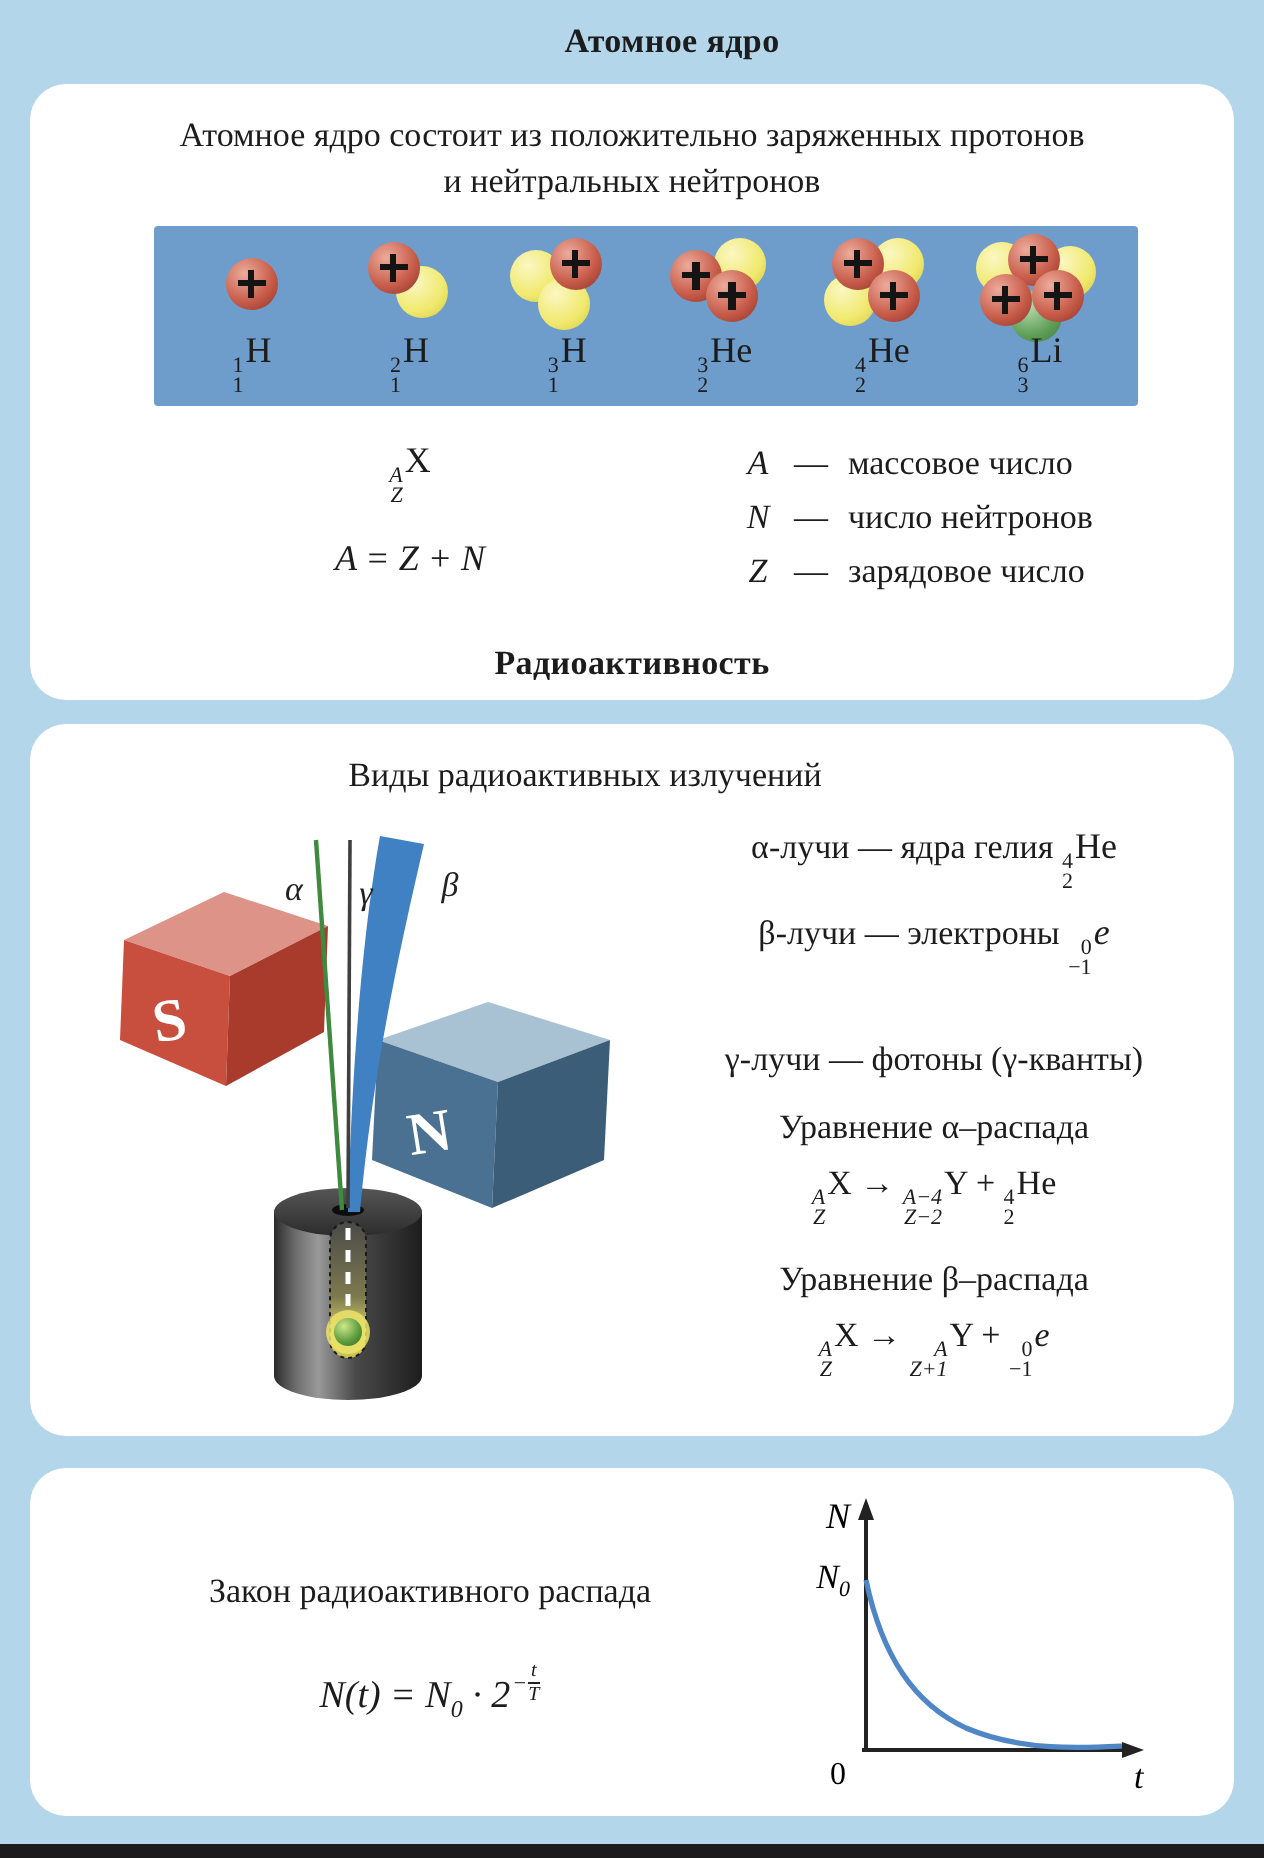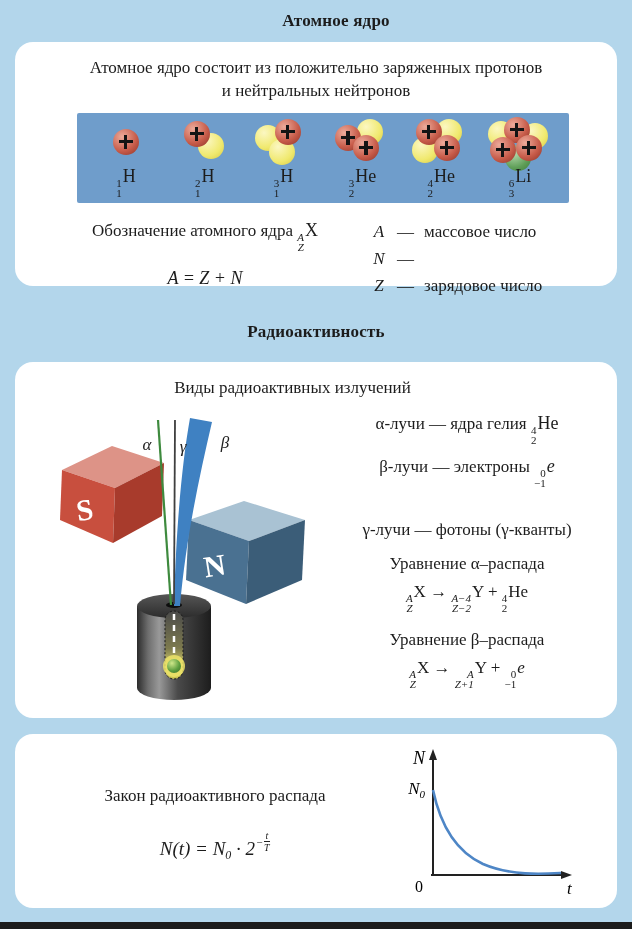--- a/index.html
+++ b/index.html
@@ -1,21 +1,21 @@
 <!DOCTYPE html>
 <html><head>
 <meta charset="utf-8">
 <style>
   html,body{margin:0;padding:0;}
   body{width:632px;height:929px;position:relative;background:#b3d6eb;
        font-family:"Liberation Serif","DejaVu Serif",serif;color:#1c1c1c;overflow:hidden;}
   .band{position:absolute;left:0;width:632px;display:flex;align-items:center;justify-content:center;}
   .band-title{font-weight:bold;font-size:17px;letter-spacing:.2px;}
   .card{position:absolute;left:15px;width:602px;background:#ffffff;border-radius:18px;}
-  #card1{top:42px;height:244px;}
+  #card1{top:42px;height:308px;}
   #band1{top:0;height:42px;margin-left:20px;}
   #band2{top:302px;height:60px;}
   #card2{top:362px;height:356px;}
   #card3{top:734px;height:174px;}
   #bottombar{position:absolute;left:0;bottom:0;width:632px;height:7px;background:#1b1b1b;}
   .intro{position:absolute;top:14px;left:0;width:602px;text-align:center;font-size:17px;line-height:23px;}
   
   .strip{position:absolute;left:62px;top:71px;width:492px;height:90px;background:#6f9dcb;border-radius:2px;
          display:flex;justify-content:space-between;padding:0 12px;box-sizing:border-box;}
   .nucleus{position:relative;width:74px;height:90px;}
@@ -153,38 +153,38 @@
         <span class="nuc">
             <span>6</span>
             <span>3</span>
           </span><span class="sym">Li</span>
       </div>
     </div>
   </div>
 
   <div class="notation">
     <div>
-      <span>Обозначение атомного ядра</span>
       <span class="nuc it">
           <span>A</span>
           <span>Z</span>
         </span><span class="sym">X</span>
     </div>
     <div class="row2 it">A = Z + N</div>
   </div>
 
   <div class="legend">
     <div class="legrow">
       <span class="ls">A</span>
         <span>—</span>
         <span>массовое число</span>
     </div>
     <div class="legrow">
       <span class="ls">N</span>
         <span>—</span>
+        <span>число нейтронов</span>
     </div>
     <div class="legrow">
       <span class="ls">Z</span>
         <span>—</span>
         <span>зарядовое число</span>
     </div>
   </div>
 </div>
 
 <div class="band" id="band2">

